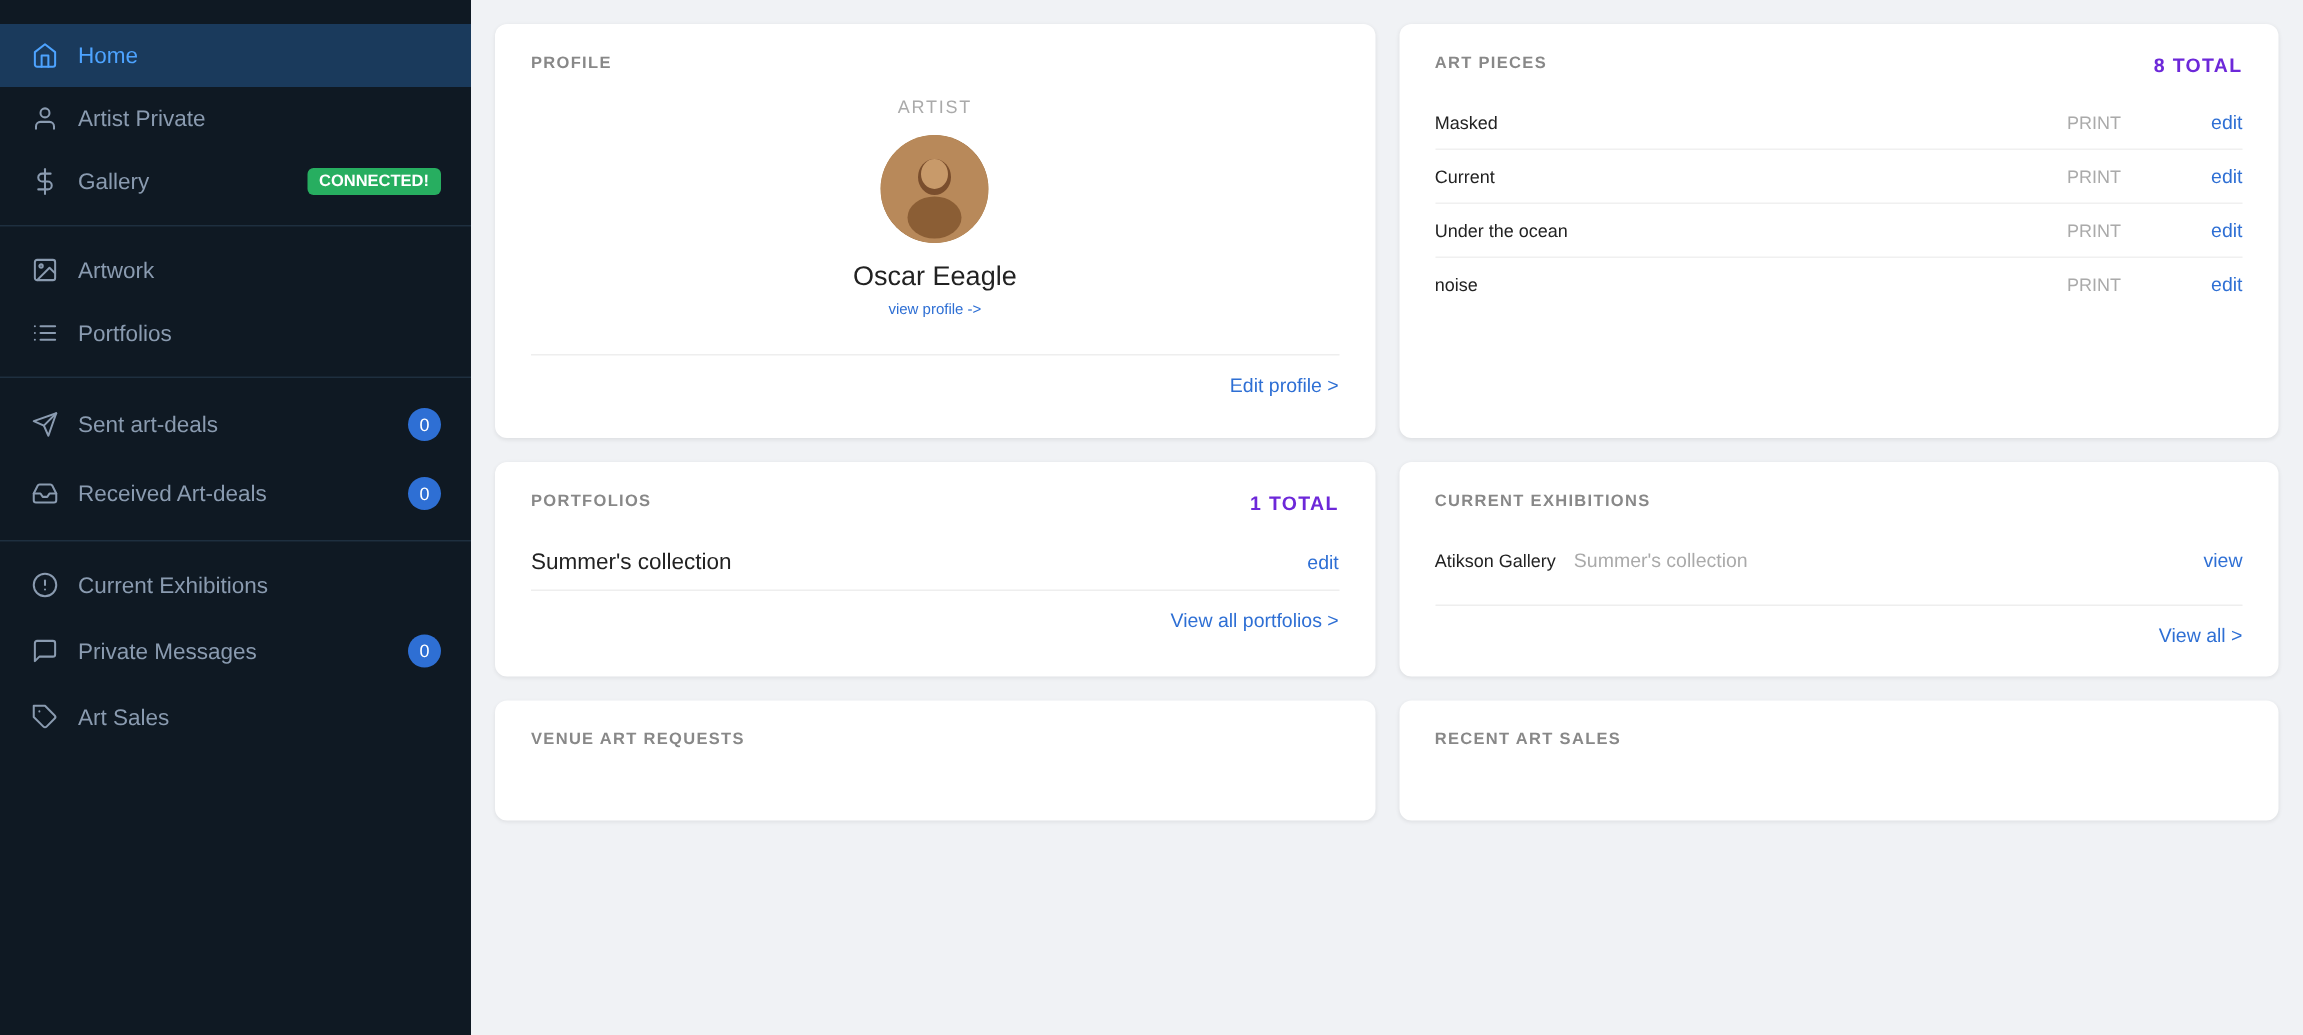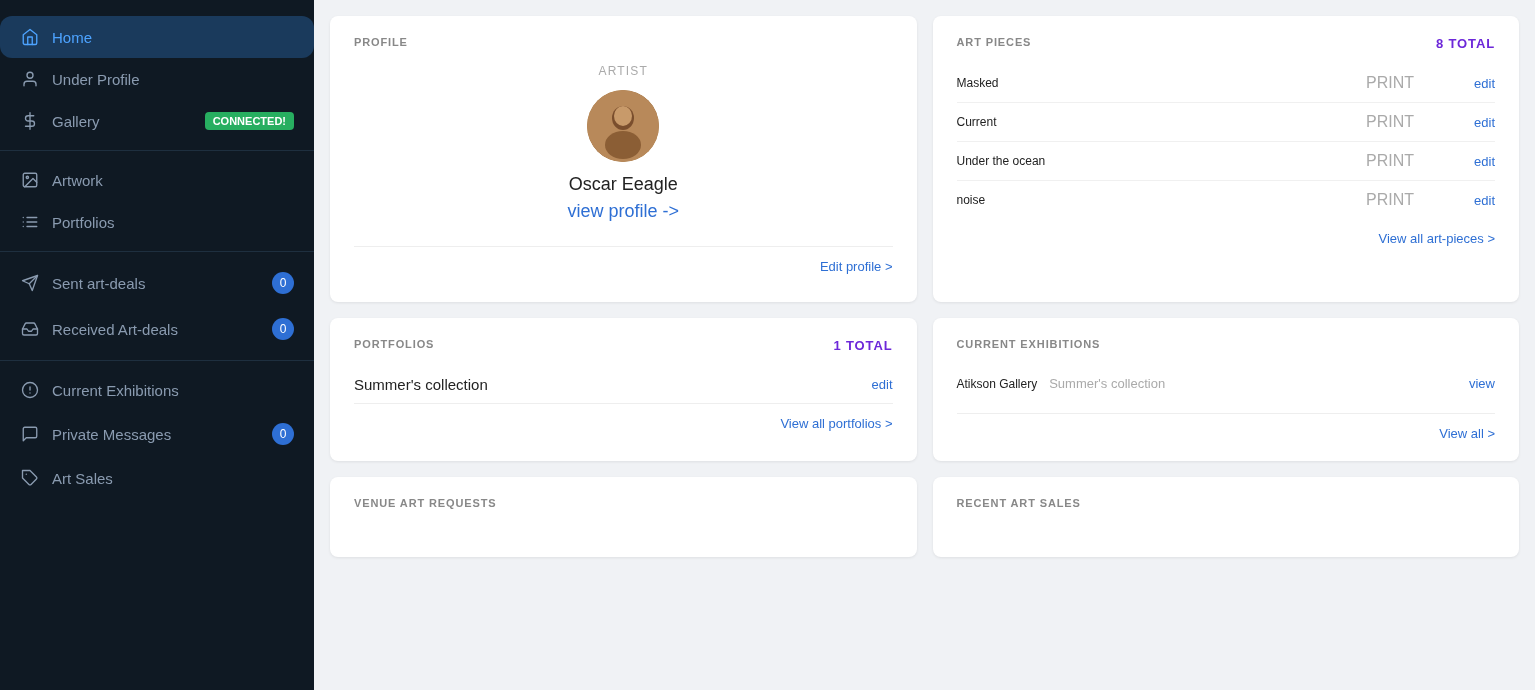--- a/index.html
+++ b/index.html
@@ -17,21 +17,21 @@
       overflow-y: auto;
     }
     .sidebar-item {
       display: flex;
       align-items: center;
       gap: 12px;
       padding: 12px 20px;
       color: #8a9bb0;
       cursor: pointer;
       font-size: 15px;
-      border-radius: 12px;
+      border-radius: 0;
       position: relative;
     }
     .sidebar-item.active {
       background: #1a3a5c;
       color: #4da3ff;
     }
     .sidebar-item .icon { width: 20px; display: flex; align-items: center; justify-content: center; }
     .sidebar-divider { border: none; border-top: 1px solid #1e2f3f; margin: 8px 0; }
     .badge {
       background: #2e6fd4;
@@ -132,21 +132,21 @@
       opacity: 0.7;
     }
     .profile-name {
       font-size: 18px;
       font-weight: 500;
       color: #222;
       margin-bottom: 6px;
     }
     .view-profile-link {
       color: #2e6fd4;
-      font-size: 18px;
+      font-size: 10px;
       cursor: pointer;
       margin-bottom: 12px;
     }
     .card-divider {
       width: 100%;
       border: none;
       border-top: 1px solid #eee;
       margin: 12px 0;
     }
     .edit-profile-link {
@@ -165,21 +165,21 @@
       padding: 10px 0;
       border-bottom: 1px solid #f0f0f0;
     }
     .art-piece-row:last-child { border-bottom: none; }
     .art-piece-name {
       font-size: 12px;
       color: #222;
       flex: 1;
     }
     .art-piece-type {
-      font-size: 16px;
+      font-size: 12px;
       color: #aaa;
       margin-right: 60px;
     }
     .art-piece-edit {
       color: #2e6fd4;
       font-size: 13px;
       cursor: pointer;
     }
     .view-all-link {
       color: #2e6fd4;
@@ -257,21 +257,21 @@
     <span>Home</span>
   </div>
 
   <div class="sidebar-item">
     <span class="icon">
       <svg viewBox="0 0 24 24">
           <path d="M20 21v-2a4 4 0 0 0-4-4H8a4 4 0 0 0-4 4v2"></path>
           <circle cx="12" cy="7" r="4"></circle>
         </svg>
     </span>
-    <span>Under Profile</span>
+    <span>Artist Private</span>
   </div>
 
   <div class="sidebar-item">
     <span class="icon">
       <svg viewBox="0 0 24 24">
           <line x1="12" y1="1" x2="12" y2="23"></line>
           <path d="M17 5H9.5a3.5 3.5 0 0 0 0 7h5a3.5 3.5 0 0 1 0 7H6"></path>
         </svg>
     </span>
     <span>Gallery</span>
@@ -412,21 +412,20 @@
         <span class="art-piece-type">PRINT</span>
         <span class="art-piece-edit">edit</span>
       </div>
 
       <div class="art-piece-row">
         <span class="art-piece-name">noise</span>
         <span class="art-piece-type">PRINT</span>
         <span class="art-piece-edit">edit</span>
       </div>
     </div>
-    <a class="view-all-link">View all art-pieces &gt;</a>
   </div>
 
   <div class="card">
     <div class="card-section-title">
       <span>PORTFOLIOS</span>
       <span class="card-total">1 total</span>
     </div>
     <div class="portfolio-row">
       <span class="portfolio-name">Summer's collection</span>
       <span class="portfolio-edit">edit</span>

